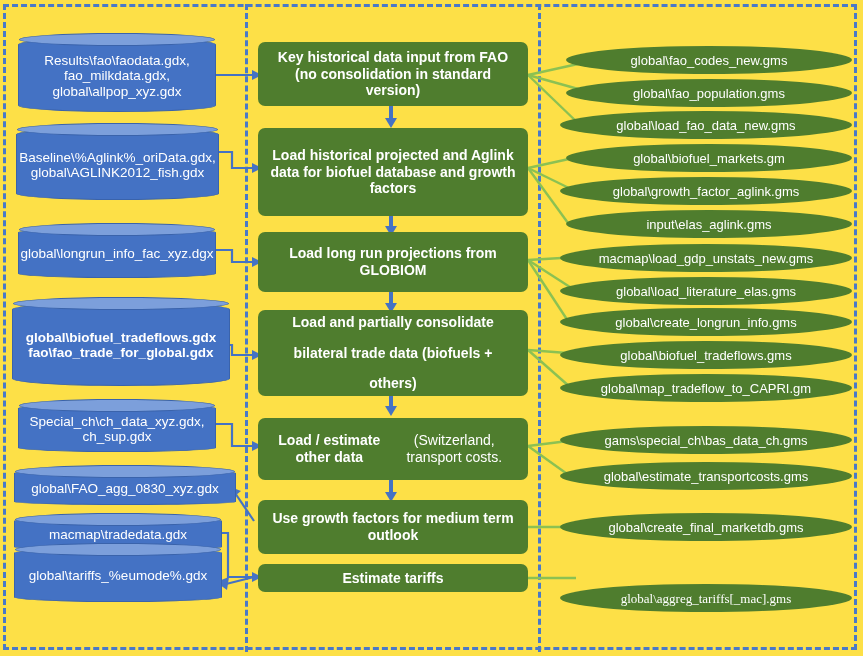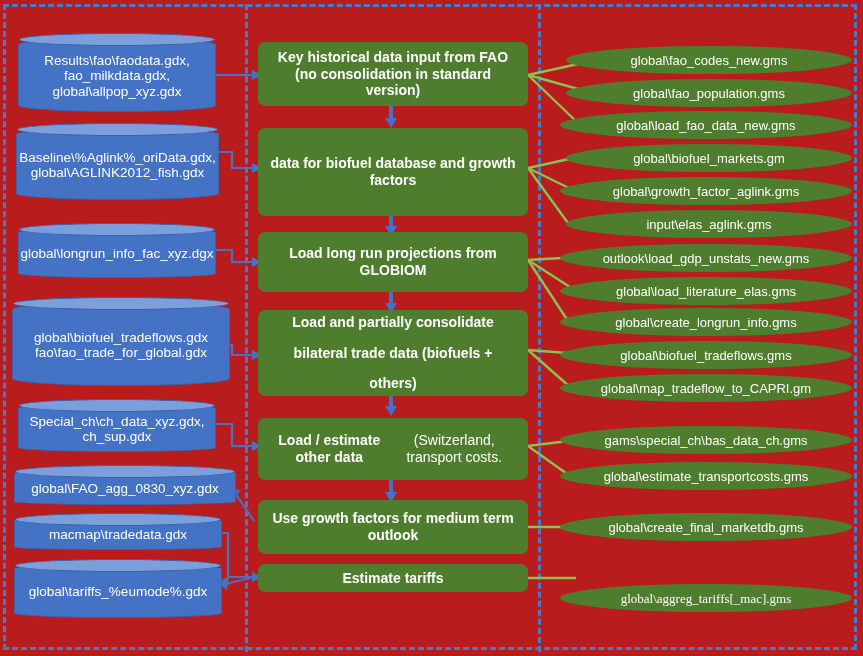--- a/index.html
+++ b/index.html
@@ -1,17 +1,17 @@
 <!DOCTYPE html>
 <html><head>
 <meta charset="utf-8">
 <style>
   html,body{margin:0;padding:0;background:#000;}
   body{width:863px;height:656px;overflow:hidden;font-family:"Liberation Sans",sans-serif;}
-  #stage{position:relative;width:863px;height:656px;background:#b91c1c;}
+  #stage{position:relative;width:863px;height:656px;background:#fde047;}
 
   
   .frame{position:absolute;left:3px;top:4px;width:854px;height:646px;
          border:3px dashed #4a79c8;box-sizing:border-box;pointer-events:none;}
   .vdiv{position:absolute;top:4px;width:0;height:648px;border-left:3px dashed #4a79c8;}
 
   
   .cyl{position:absolute;background:#4472c4;box-sizing:border-box;
        border:1px solid #3a63ab;border-radius:50% 50% 50% 50% / 9% 9% 9% 9%;
        display:flex;align-items:center;justify-content:center;text-align:center;
@@ -117,51 +117,52 @@
   <div class="cyl" style="left:16px;top:128px;width:203px;height:72px;">
     <div class="cap"></div>
     <span class="txt">Baseline\%Aglink%_oriData.gdx, global\AGLINK2012_fish.gdx</span>
   </div>
 
   <div class="cyl" style="left:18px;top:228px;width:198px;height:50px;">
     <div class="cap"></div>
     <span class="txt">global\longrun_info_fac_xyz.dgx</span>
   </div>
 
-  <div class="cyl" style="left:12px;top:302px;width:218px;height:84px;">
+  <div class="cyl" style="left:12px;top:302px;width:218px;height:84px;font-weight:bold;">
     <div class="cap"></div>
     <span class="txt">global\biofuel_tradeflows.gdx fao\fao_trade_for_global.gdx</span>
   </div>
 
   <div class="cyl" style="left:18px;top:404px;width:198px;height:48px;">
     <div class="cap"></div>
     <span class="txt">Special_ch\ch_data_xyz.gdx, ch_sup.gdx</span>
   </div>
 
   <div class="cyl" style="left:14px;top:470px;width:222px;height:35px;">
     <div class="cap"></div>
     <span class="txt">global\FAO_agg_0830_xyz.gdx</span>
   </div>
 
   <div class="cyl" style="left:14px;top:518px;width:208px;height:32px;">
     <div class="cap"></div>
     <span class="txt">macmap\tradedata.gdx</span>
   </div>
 
-  <div class="cyl" style="left:14px;top:564px;width:208px;height:54px;">
+  <div class="cyl" style="left:14px;top:548px;width:208px;height:54px;">
     <div class="cap"></div>
     <span class="txt">global\tariffs_%eumode%.gdx</span>
   </div>
 
   <div class="proc" style="left:258px;top:42px;width:270px;height:64px;flex-direction:column;">
     <span>Key historical data input from FAO</span>
     <span>(no consolidation in standard version)</span>
   </div>
 
   <div class="proc" style="left:258px;top:128px;width:270px;height:88px;flex-direction:column;">
+    <span>Load historical projected and Aglink</span>
     <span>data for biofuel database and growth</span>
     <span>factors</span>
   </div>
 
   <div class="proc" style="left:258px;top:232px;width:270px;height:60px;flex-direction:column;">
     <span>Load long run projections from</span>
     <span>GLOBIOM</span>
   </div>
 
   <div class="proc" style="left:258px;top:310px;width:270px;height:86px;flex-direction:column;gap:14px;">
@@ -202,21 +203,21 @@
 
   <div class="ell" style="left:560px;top:177px;width:292px;height:28px;">
     <span>global\growth_factor_aglink.gms</span>
     </div>
 
   <div class="ell" style="left:566px;top:210px;width:286px;height:28px;">
     <span>input\elas_aglink.gms</span>
     </div>
 
   <div class="ell" style="left:560px;top:244px;width:292px;height:28px;">
-    <span>outlook\load_gdp_unstats_new.gms</span>
+    <span>macmap\load_gdp_unstats_new.gms</span>
     </div>
 
   <div class="ell" style="left:560px;top:277px;width:292px;height:28px;">
     <span>global\load_literature_elas.gms</span>
     </div>
 
   <div class="ell" style="left:560px;top:308px;width:292px;height:28px;justify-content:center;">
     <span>global\create_longrun_info.gms</span>
     </div>
 

